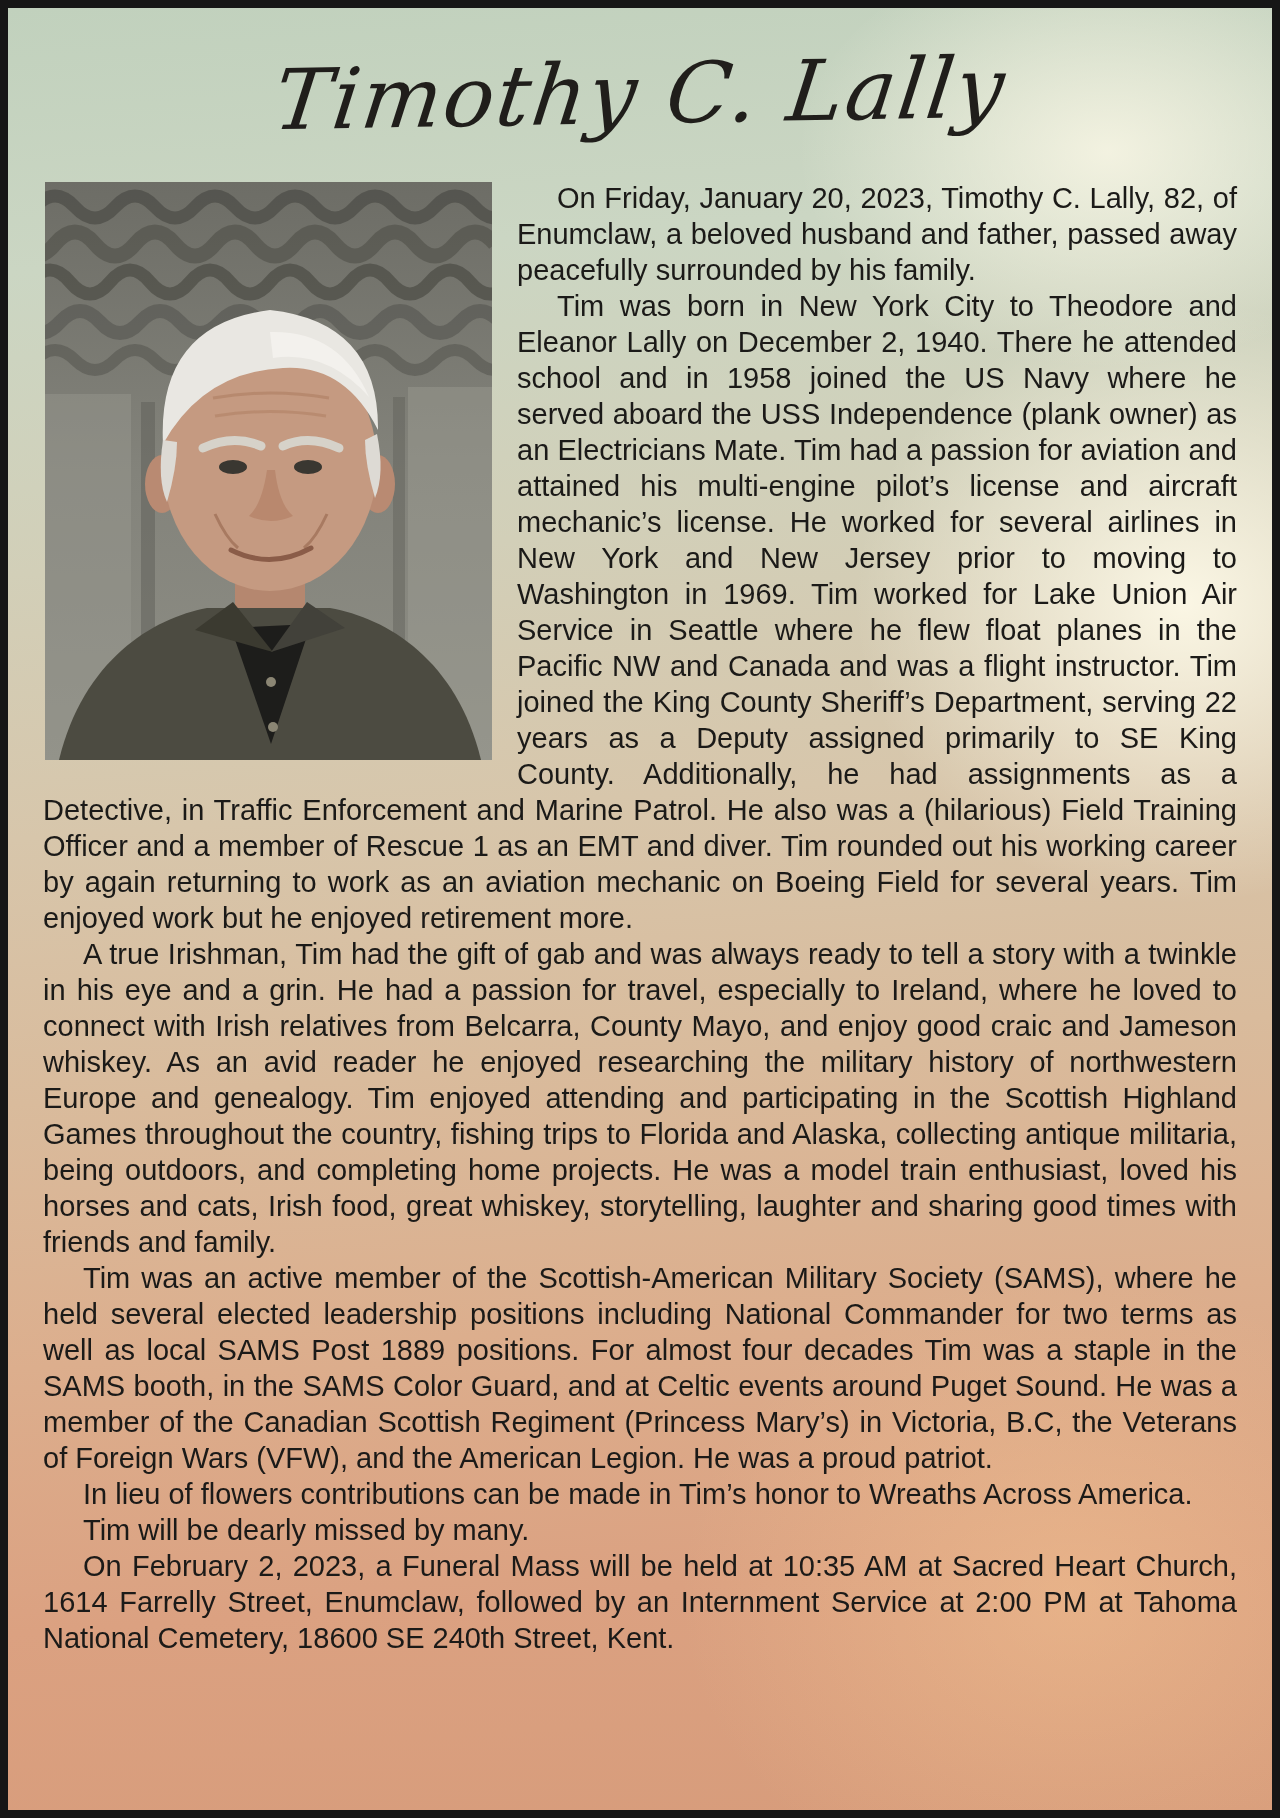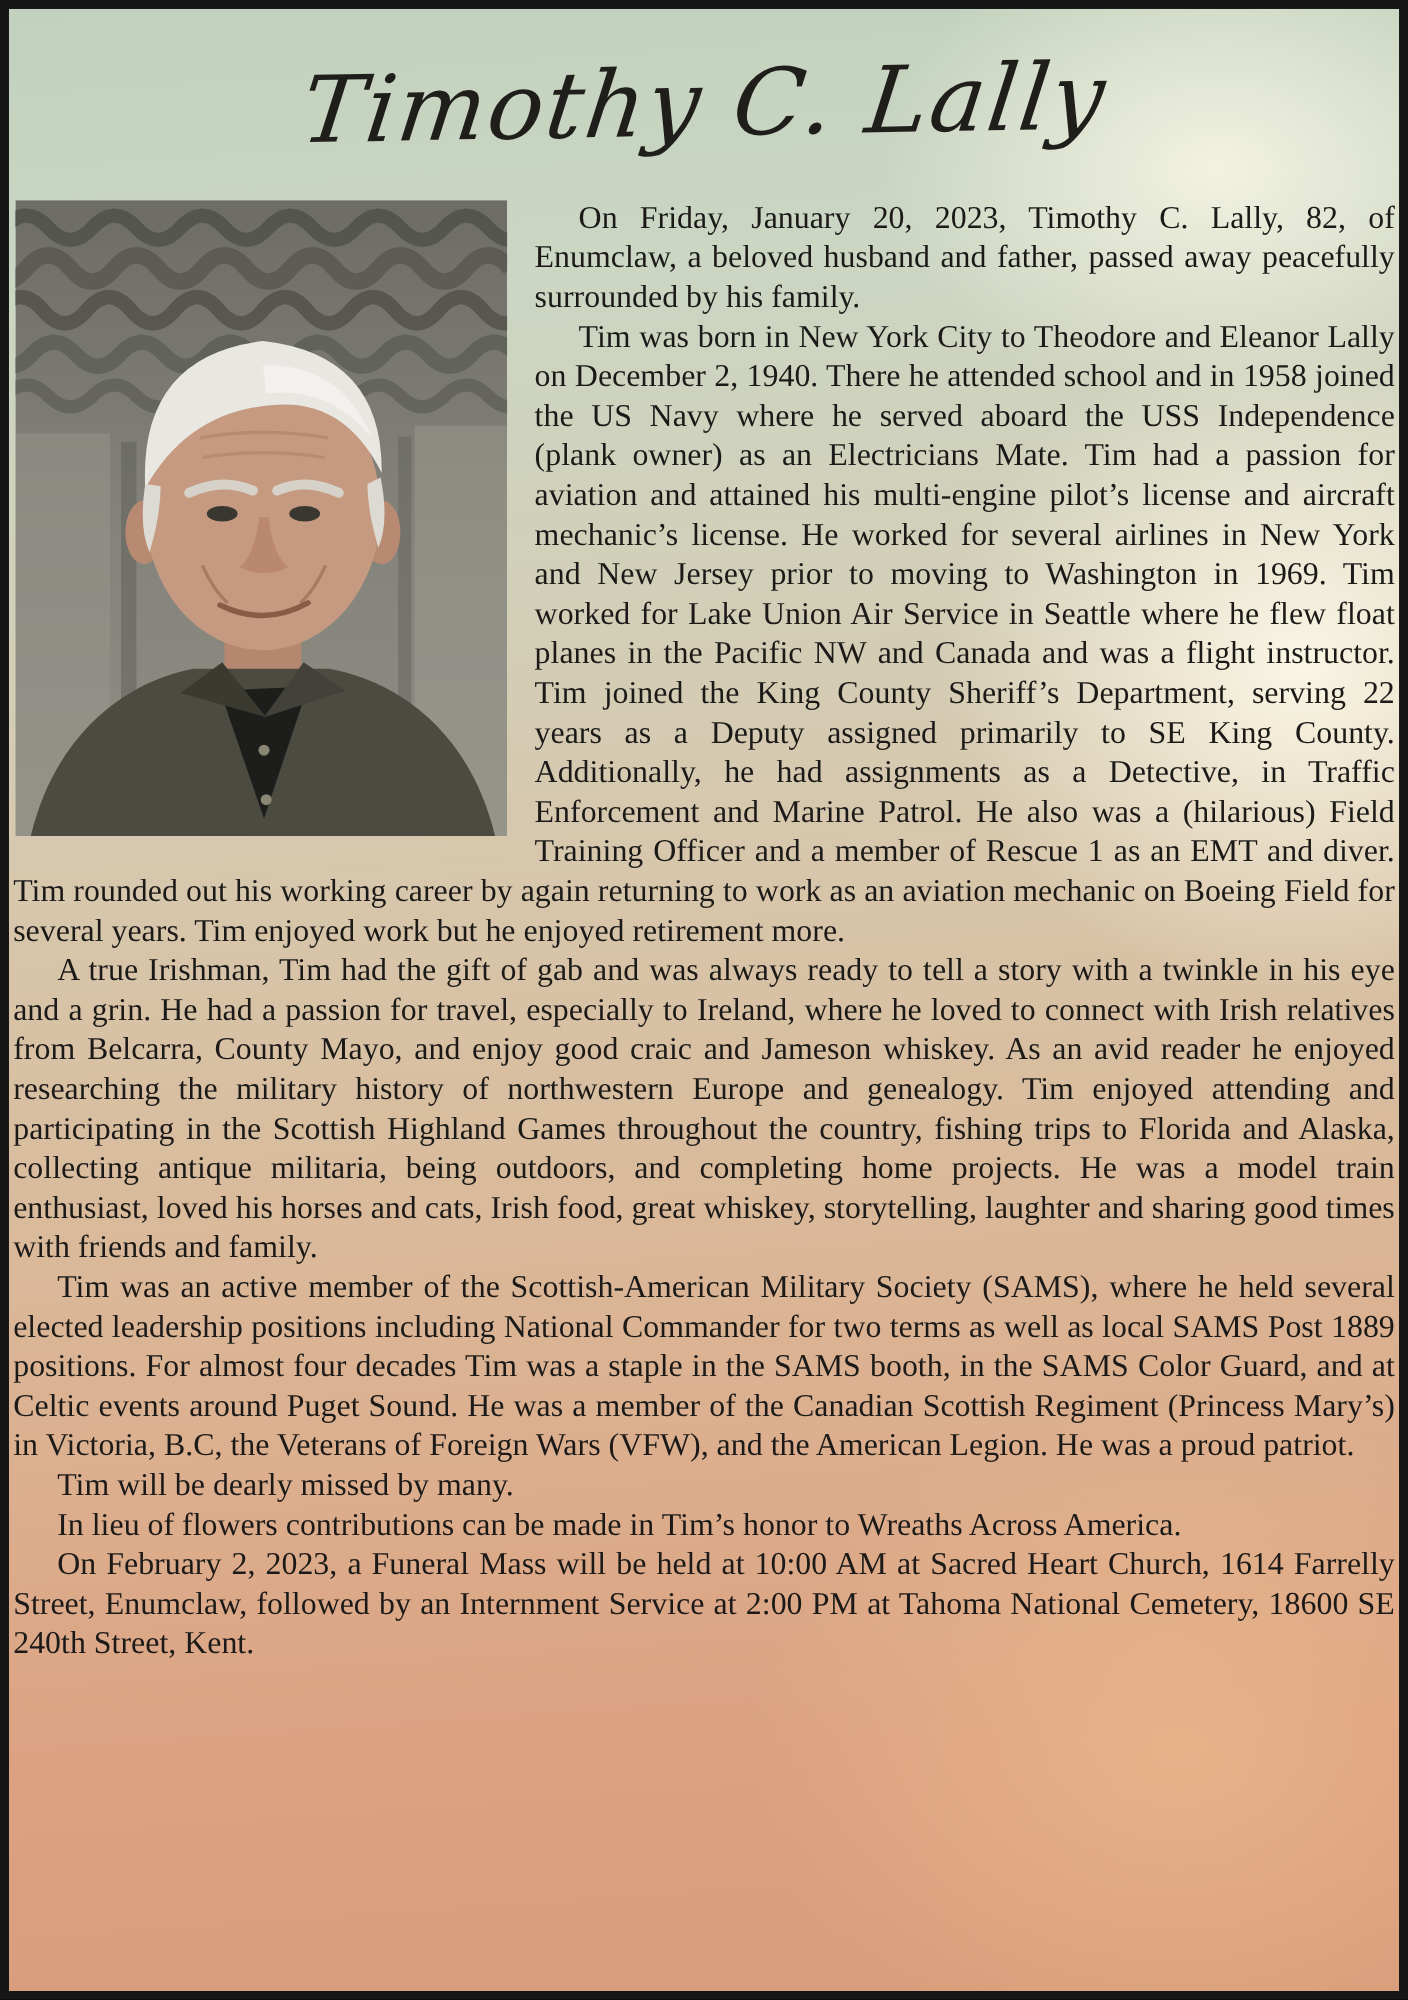--- a/index.html
+++ b/index.html
@@ -26,23 +26,23 @@
     font-family:"DejaVu Serif", serif;
     font-style:italic;
     font-weight:normal;
     font-size:84px;
     letter-spacing:2px;
     color:#201e1b;
     transform:skewX(-8deg) rotate(-1deg);
     white-space:nowrap;
   }
   .content{
-    padding:0 4px;
+    padding:0 35px;
     color:#1b1a18;
-    font-family:Liberation Serif, serif;
+    font-family:Liberation Sans, sans-serif;
     font-size:29px;
     line-height:36px;
     text-align:justify;
   }
   .photo{
     float:left;
     width:447px;height:578px;
     margin:2px 25px 6px 2px;
     display:block;
   }
@@ -108,18 +108,18 @@
         <path d="M170 332 Q181 356 193 366" stroke="#a87a61" stroke-width="3" fill="none"></path>
         <path d="M282 332 Q271 356 259 366" stroke="#a87a61" stroke-width="3" fill="none"></path>
         <path d="M186 368 Q226 388 266 366" stroke="#8a5c48" stroke-width="5" fill="none" stroke-linecap="round"></path>
       </g>
     </svg>
 
     <p>On Friday, January 20, 2023, Timothy C. Lally, 82, of Enumclaw, a beloved husband and father, passed away peacefully surrounded by his family.</p>
     <p>Tim was born in New York City to Theodore and Eleanor Lally on December 2, 1940.  There he attended school and in 1958 joined the US Navy where he served aboard the USS Independence (plank owner) as an Electricians Mate.  Tim had a passion for aviation and attained his multi-engine pilot’s license and aircraft mechanic’s license.  He worked for several airlines in New York and New Jersey prior to moving to Washington in 1969. Tim worked for Lake Union Air Service in Seattle where he flew float planes in the Pacific NW and Canada and was a flight instructor. Tim joined the King County Sheriff’s Department, serving 22 years as a Deputy assigned primarily to SE King County. Additionally, he had assignments as a Detective, in Traffic Enforcement and Marine Patrol. He also was a (hilarious) Field Training Officer and a member of Rescue 1 as an EMT and diver.  Tim rounded out his working career by again returning to work as an aviation mechanic on Boeing Field for several years. Tim enjoyed work but he enjoyed retirement more.</p>
     <p>A true Irishman, Tim had the gift of gab and was always ready to tell a story with a twinkle in his eye and a grin. He had a passion for travel, especially to Ireland, where he loved to connect with Irish relatives from Belcarra, County Mayo, and enjoy good craic and Jameson whiskey. As an avid reader he enjoyed researching the military history of northwestern Europe and genealogy.  Tim enjoyed attending and participating in the Scottish Highland Games throughout the country, fishing trips to Florida and Alaska, collecting antique militaria, being outdoors, and completing home projects.  He was a model train enthusiast, loved his horses and cats, Irish food, great whiskey, storytelling, laughter and sharing good times with friends and family.</p>
     <p>Tim was an active member of the Scottish-American Military Society (SAMS), where he held several elected leadership positions including National Commander for two terms as well as local SAMS Post 1889 positions.  For almost four decades Tim was a staple in the SAMS booth, in the SAMS Color Guard, and at Celtic events around Puget Sound. He was a member of the Canadian Scottish Regiment (Princess Mary’s) in Victoria, B.C, the Veterans of Foreign Wars (VFW), and the American Legion. He was a proud patriot.</p>
+    <p>In lieu of flowers contributions can be made in Tim’s honor to Wreaths Across America.</p>
     <p>Tim will be dearly missed by many.</p>
-    <p>In lieu of flowers contributions can be made in Tim’s honor to Wreaths Across America.</p>
-    <p>On February 2, 2023, a Funeral Mass will be held at 10:00 AM at Sacred Heart Church, 1614 Farrelly Street, Enumclaw, followed by an Internment Service at 2:00 PM at Tahoma National Cemetery, 18600 SE 240th Street, Kent.</p>
+    <p>On February 2, 2023, a Funeral Mass will be held at 10:35 AM at Sacred Heart Church, 1614 Farrelly Street, Enumclaw, followed by an Internment Service at 2:00 PM at Tahoma National Cemetery, 18600 SE 240th Street, Kent.</p>
 
   </div>
 </div>
 
 </body></html>

